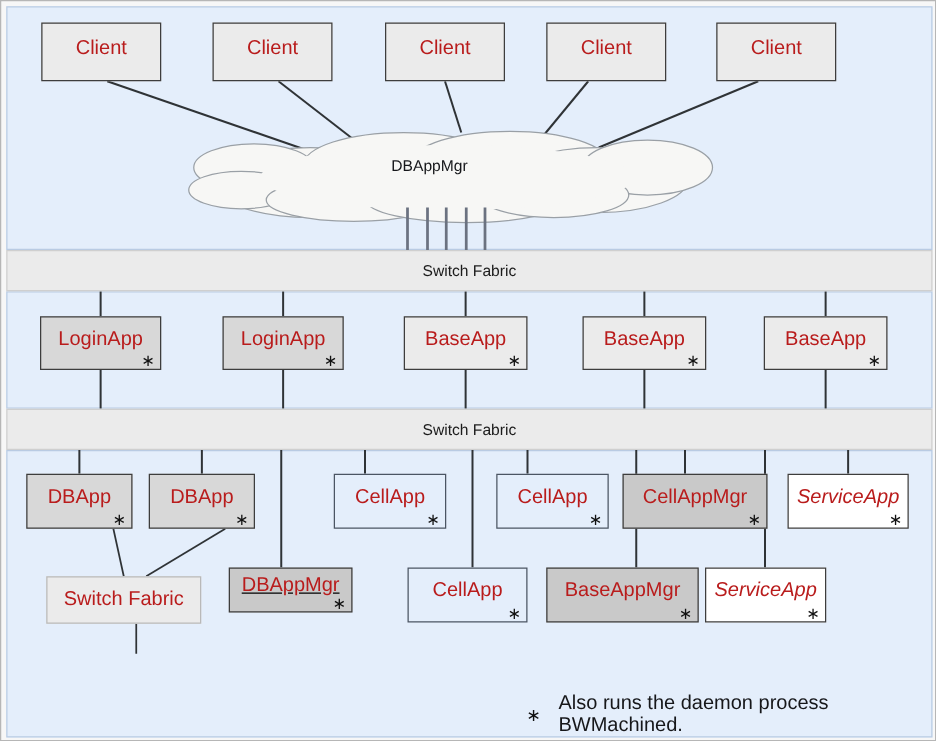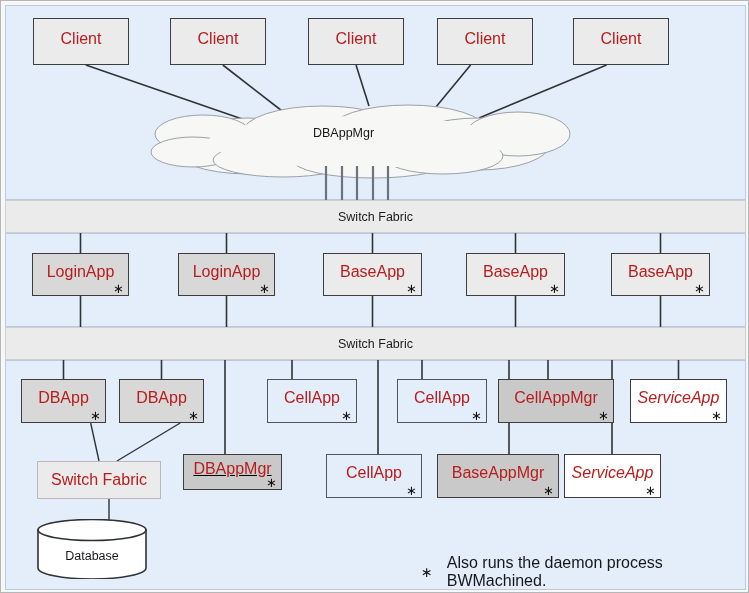--- a/index.html
+++ b/index.html
@@ -108,27 +108,20 @@
     <span>Switch Fabric</span>
   </div>
   <div class="fabric-bar" id="fabricMid" style="left: 4px; top: 326px; width: 741px; height: 33px;">
     <span>Switch Fabric</span>
   </div>
 
   <div class="node fill-fabric-small" id="fabricSmall" style="left: 36px; top: 460px; width: 124px; height: 38px;">
     <span class="lbl" style="transform:none">Switch Fabric</span>
   </div>
 
-  <div class="db-wrap" id="dbWrap" style="left: 36px; top: 518px; width: 110px; height: 60px;">
-    <svg width="110" height="60" viewBox="0 0 110 60">
-      <path d="M1,11 L1,49 A54,11 0 0 0 109,49 L109,11 Z" fill="#ffffff" stroke="#2f3336" stroke-width="1.6"></path>
-      <ellipse cx="55" cy="11" rx="54" ry="10.5" fill="#ffffff" stroke="#2f3336" stroke-width="1.6"></ellipse>
-    </svg>
-    <div class="db-lbl" style="top:30px">Database</div>
-  </div>
 
   <div id="legend" style="left: 420px; top: 553px;">
     <span class="lg-star">∗</span>
     <span class="lg-txt">Also runs the daemon process BWMachined.</span>
   </div>
 
 <div class="node fill-client" style="left: 32px; top: 17px; width: 96px; height: 47px;">
       <span class="lbl">Client</span>
     </div>
     <div class="node fill-client" style="left: 169px; top: 17px; width: 96px; height: 47px;">

